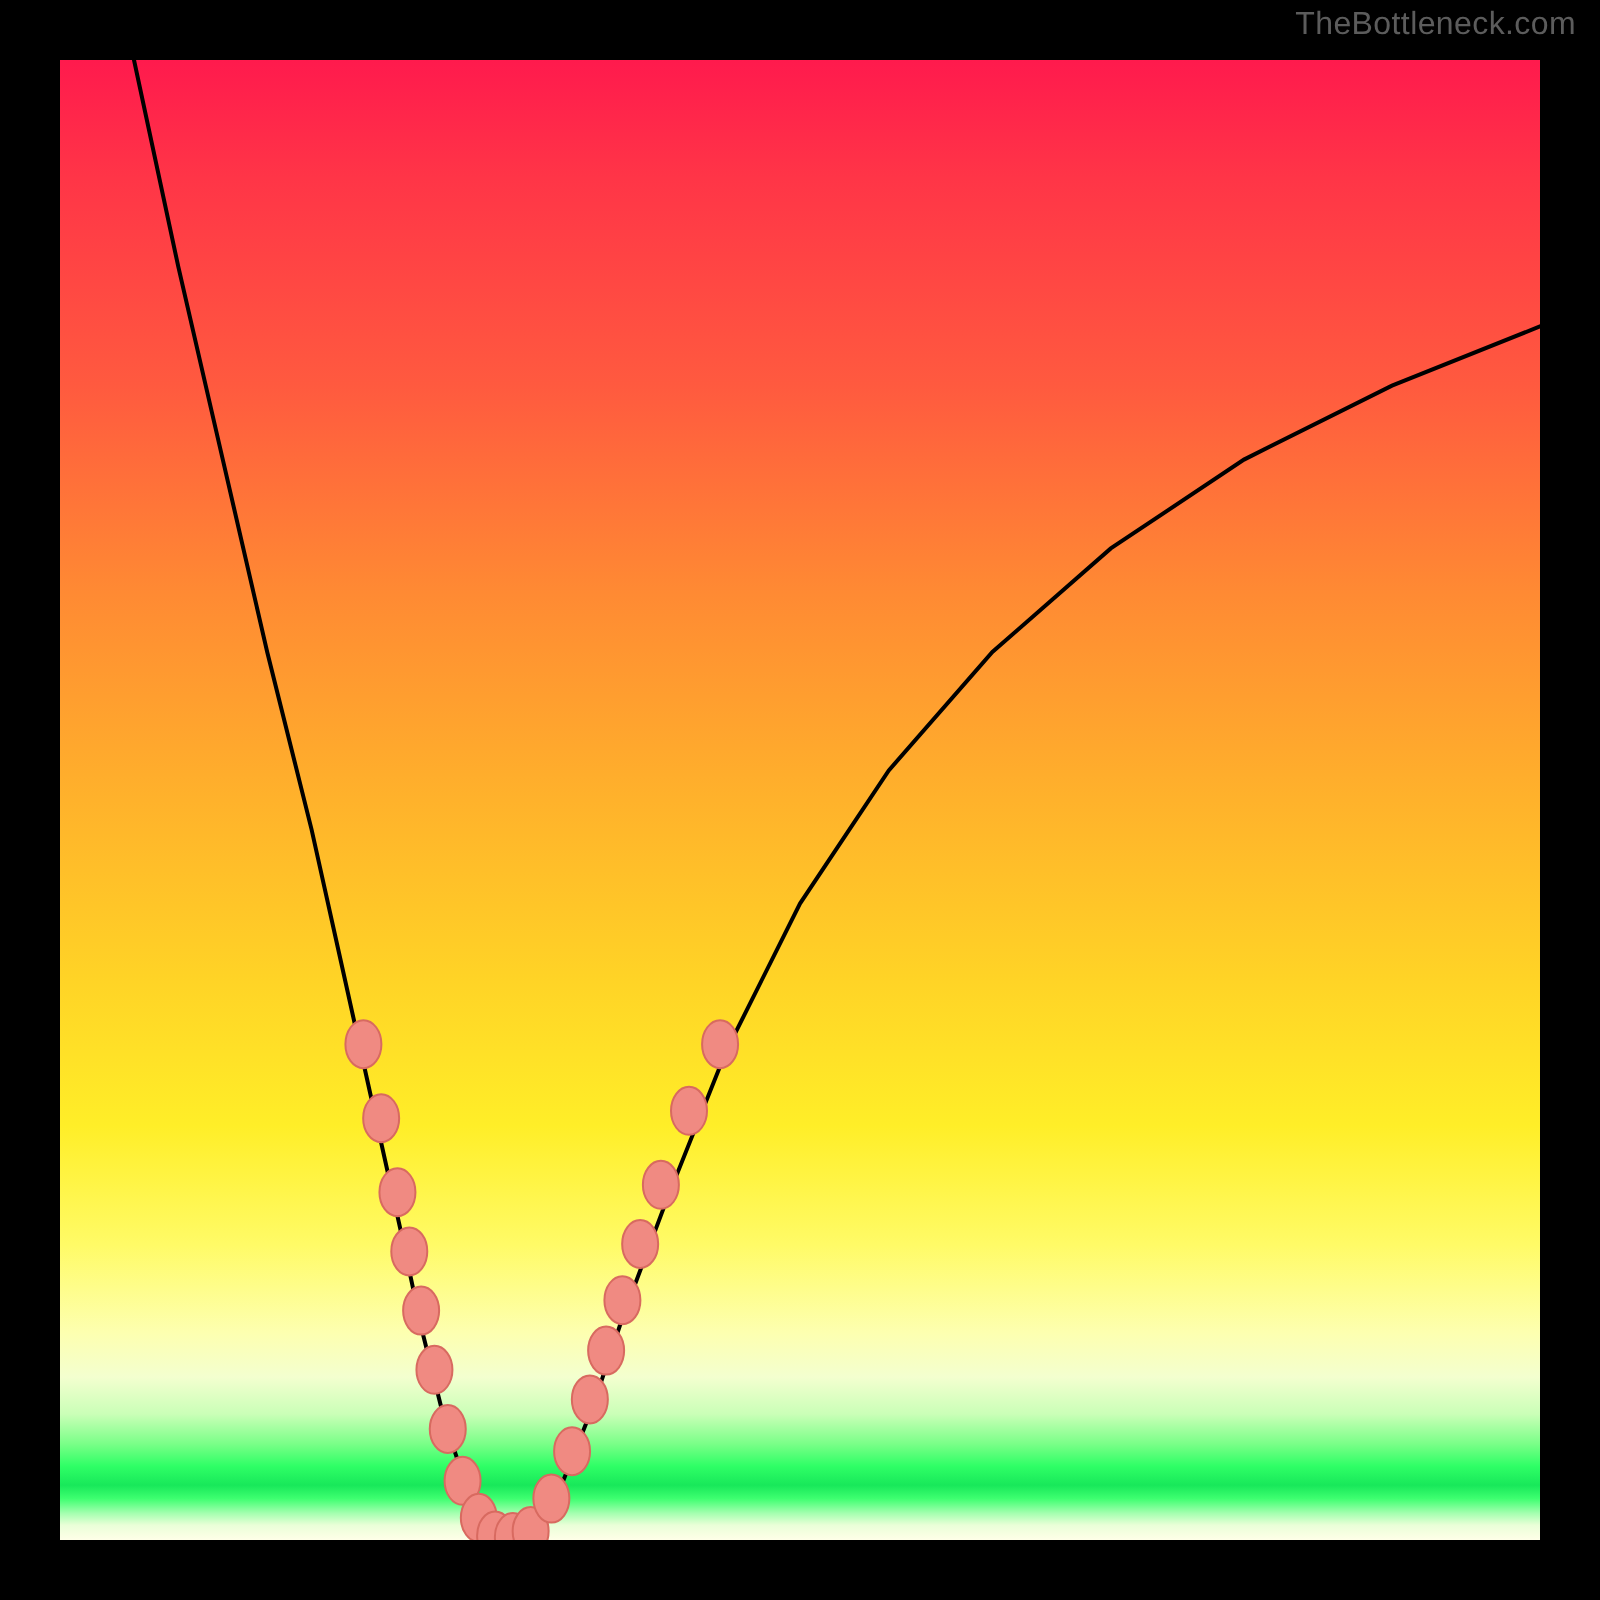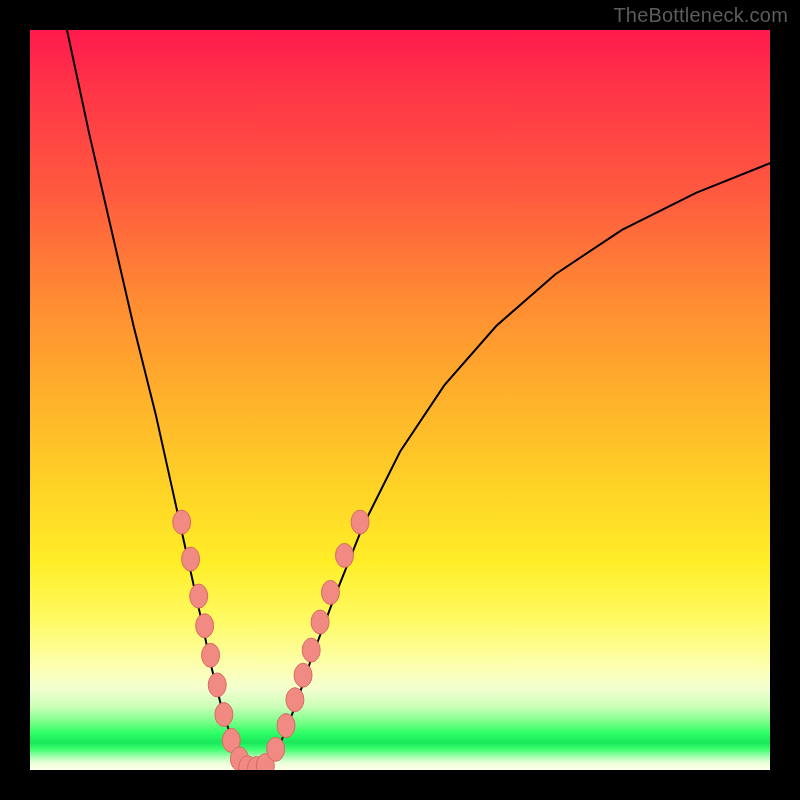--- a/index.html
+++ b/index.html
@@ -51,21 +51,21 @@
       #a5ffb0 98.2%,
       #eaffd8 99%,
       #ffffe8 100%
     );
   }
   .watermark {
     position: absolute;
     top: 4px;
     right: 12px;
     color: #5c5c5c;
-    font-size: 20px;
+    font-size: 16px;
     font-weight: 400;
     letter-spacing: 0.2px;
     user-select: none;
   }
   svg.curve {
     position: absolute;
     inset: 0;
   }
 </style>
 </head>

